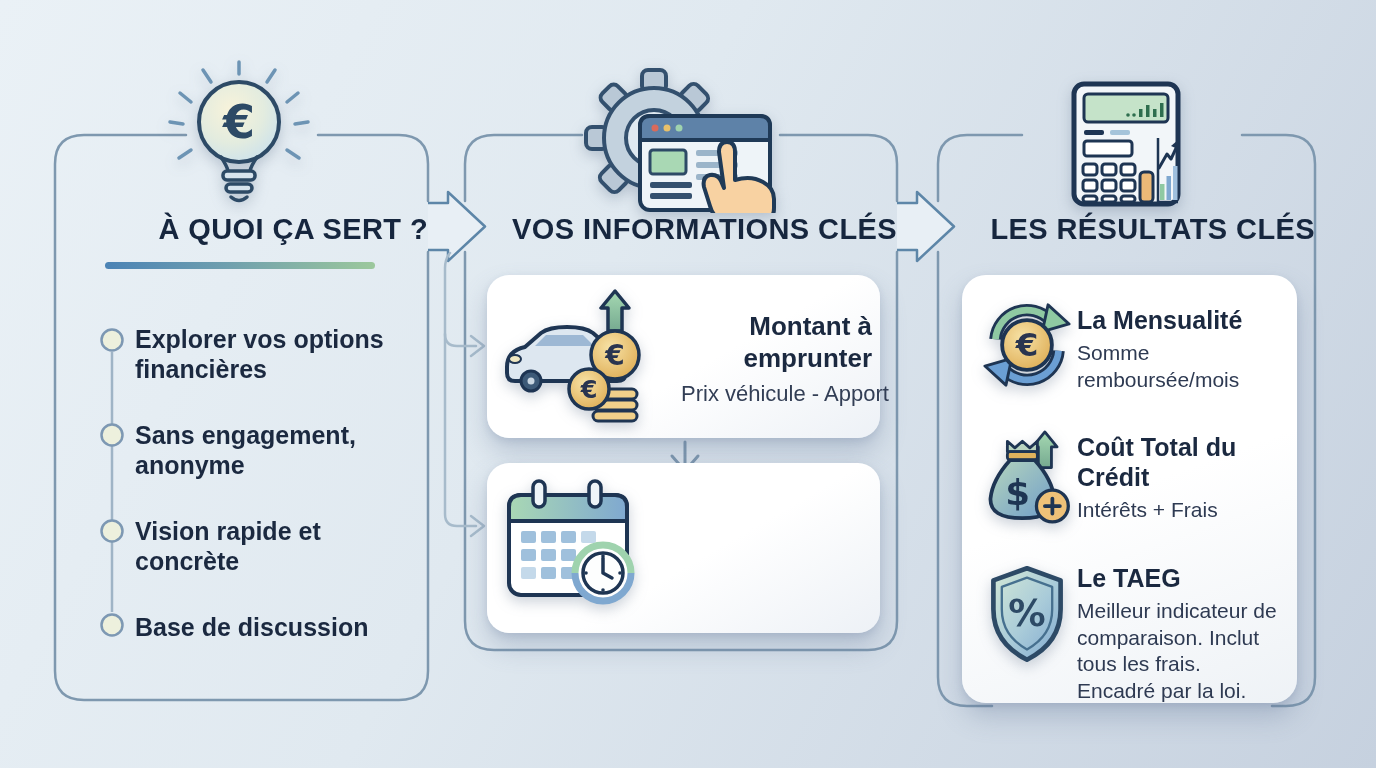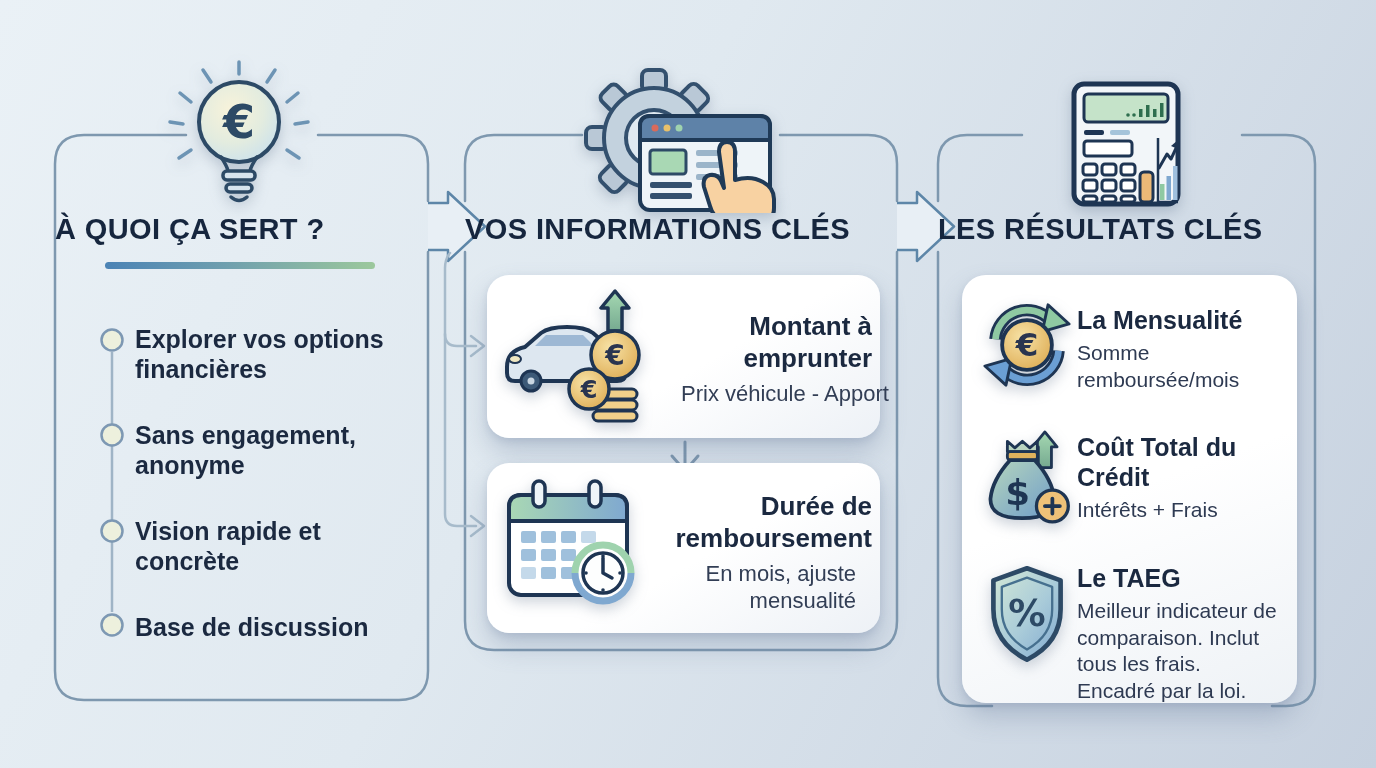--- a/index.html
+++ b/index.html
@@ -2,21 +2,21 @@
 <html><head>
 <meta charset="utf-8">
 <style>
   html,body{margin:0;padding:0;background:#cfd9e4;font-family:"Liberation Sans",sans-serif;}
   #stage{position:relative;width:1376px;height:768px;overflow:hidden;
          background:linear-gradient(118deg,#eaf1f6 0%,#e0e9f0 42%,#c6d1df 100%);}
   .abs{position:absolute;}
   svg{display:block;}
   
   .col-title{position:absolute;font-weight:800;font-size:29px;letter-spacing:.4px;
-             color:#16263e;text-align:left;white-space:nowrap;}
+             color:#16263e;text-align:right;white-space:nowrap;}
   
   .underline{position:absolute;left:105px;top:262px;width:270px;height:7px;border-radius:4px;
              background:linear-gradient(90deg,#4b83b5 0%,#6f9fae 45%,#9cc89c 100%);}
   
   .bullet-text{position:absolute;left:135px;width:272px;font-weight:700;font-size:25px;
                line-height:1.2;color:#1b2940;}
   
   .card{position:absolute;left:487px;width:393px;border-radius:22px;
         background:linear-gradient(150deg,#ffffff 55%,#edf1f6 100%);
         box-shadow:0 14px 26px rgba(96,115,148,.30),0 3px 7px rgba(96,115,148,.16);}
@@ -224,24 +224,20 @@
         <path d="M 78 96 A 28 28 0 0 1 134 96" fill="none" stroke="#9fd3ae" stroke-width="7"></path>
         <path d="M 134 96 A 28 28 0 0 1 78 96" fill="none" stroke="#7fa8d0" stroke-width="7"></path>
         <circle cx="106" cy="96" r="20" fill="#fdfefe" stroke="#1e3553" stroke-width="3.5"></circle>
         <path d="M 106 96 V 81 M 106 96 L 115 101" fill="none" stroke="#1e3553" stroke-width="3.5" stroke-linecap="round"></path>
         <circle cx="106" cy="79" r="1.8" fill="#1e3553"></circle>
           <circle cx="123" cy="96" r="1.8" fill="#1e3553"></circle>
         <circle cx="106" cy="113" r="1.8" fill="#1e3553"></circle>
           <circle cx="89" cy="96" r="1.8" fill="#1e3553"></circle>
       </g>
     </svg>
-    <div class="card-text" style="top:28px">
-      <div class="card-title">Durée de remboursement</div>
-      <div class="card-sub" style="width:175px">En mois, ajuste mensualité</div>
-    </div>
   </div>
 
   <svg class="abs icon-shadow" style="left:1066px;top:80px" width="120" height="128" viewBox="0 0 120 128">
     <rect x="8" y="4" width="104" height="120" rx="10" fill="#f2f6f9" stroke="#1e3553" stroke-width="5"></rect>
     <rect x="18" y="14" width="84" height="28" rx="4" fill="#c5e3c9" stroke="#1e3553" stroke-width="3"></rect>
     <g fill="#2e6e4e">
       <circle cx="62" cy="35" r="1.8"></circle>
         <circle cx="68" cy="35" r="1.8"></circle>
       <rect x="73" y="29" width="3.5" height="8"></rect>
         <rect x="80" y="25" width="3.5" height="12"></rect>

